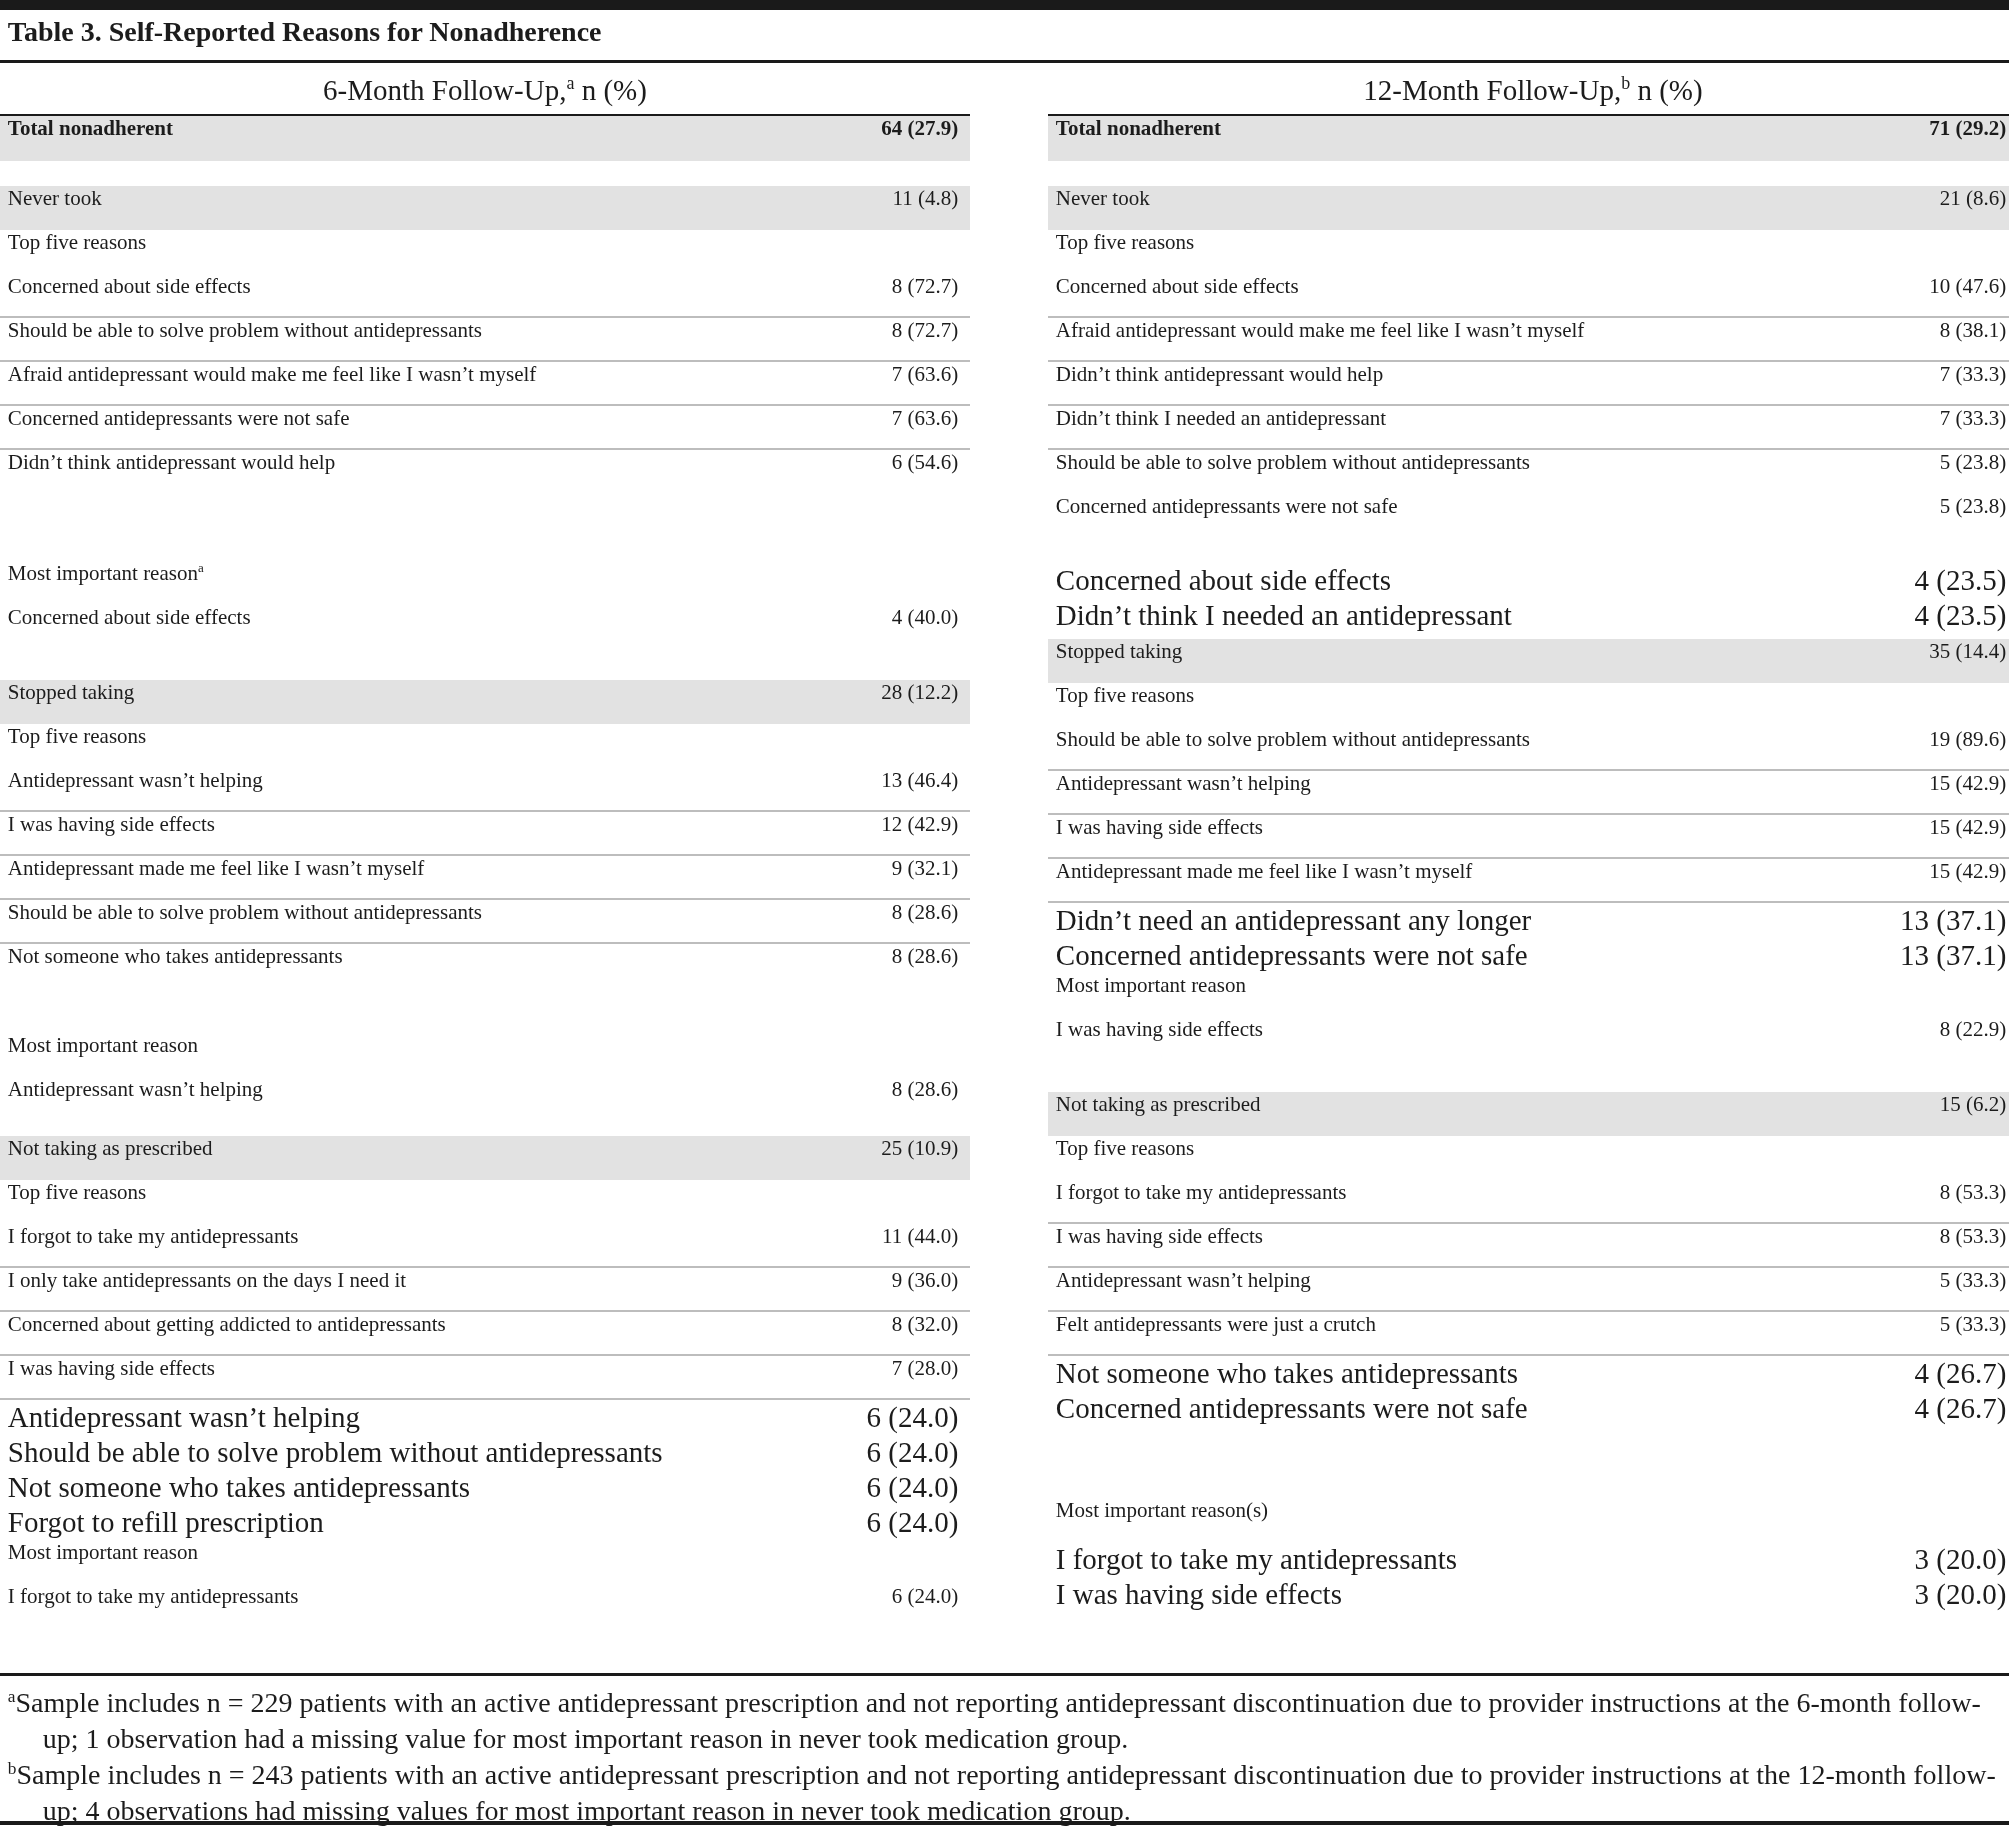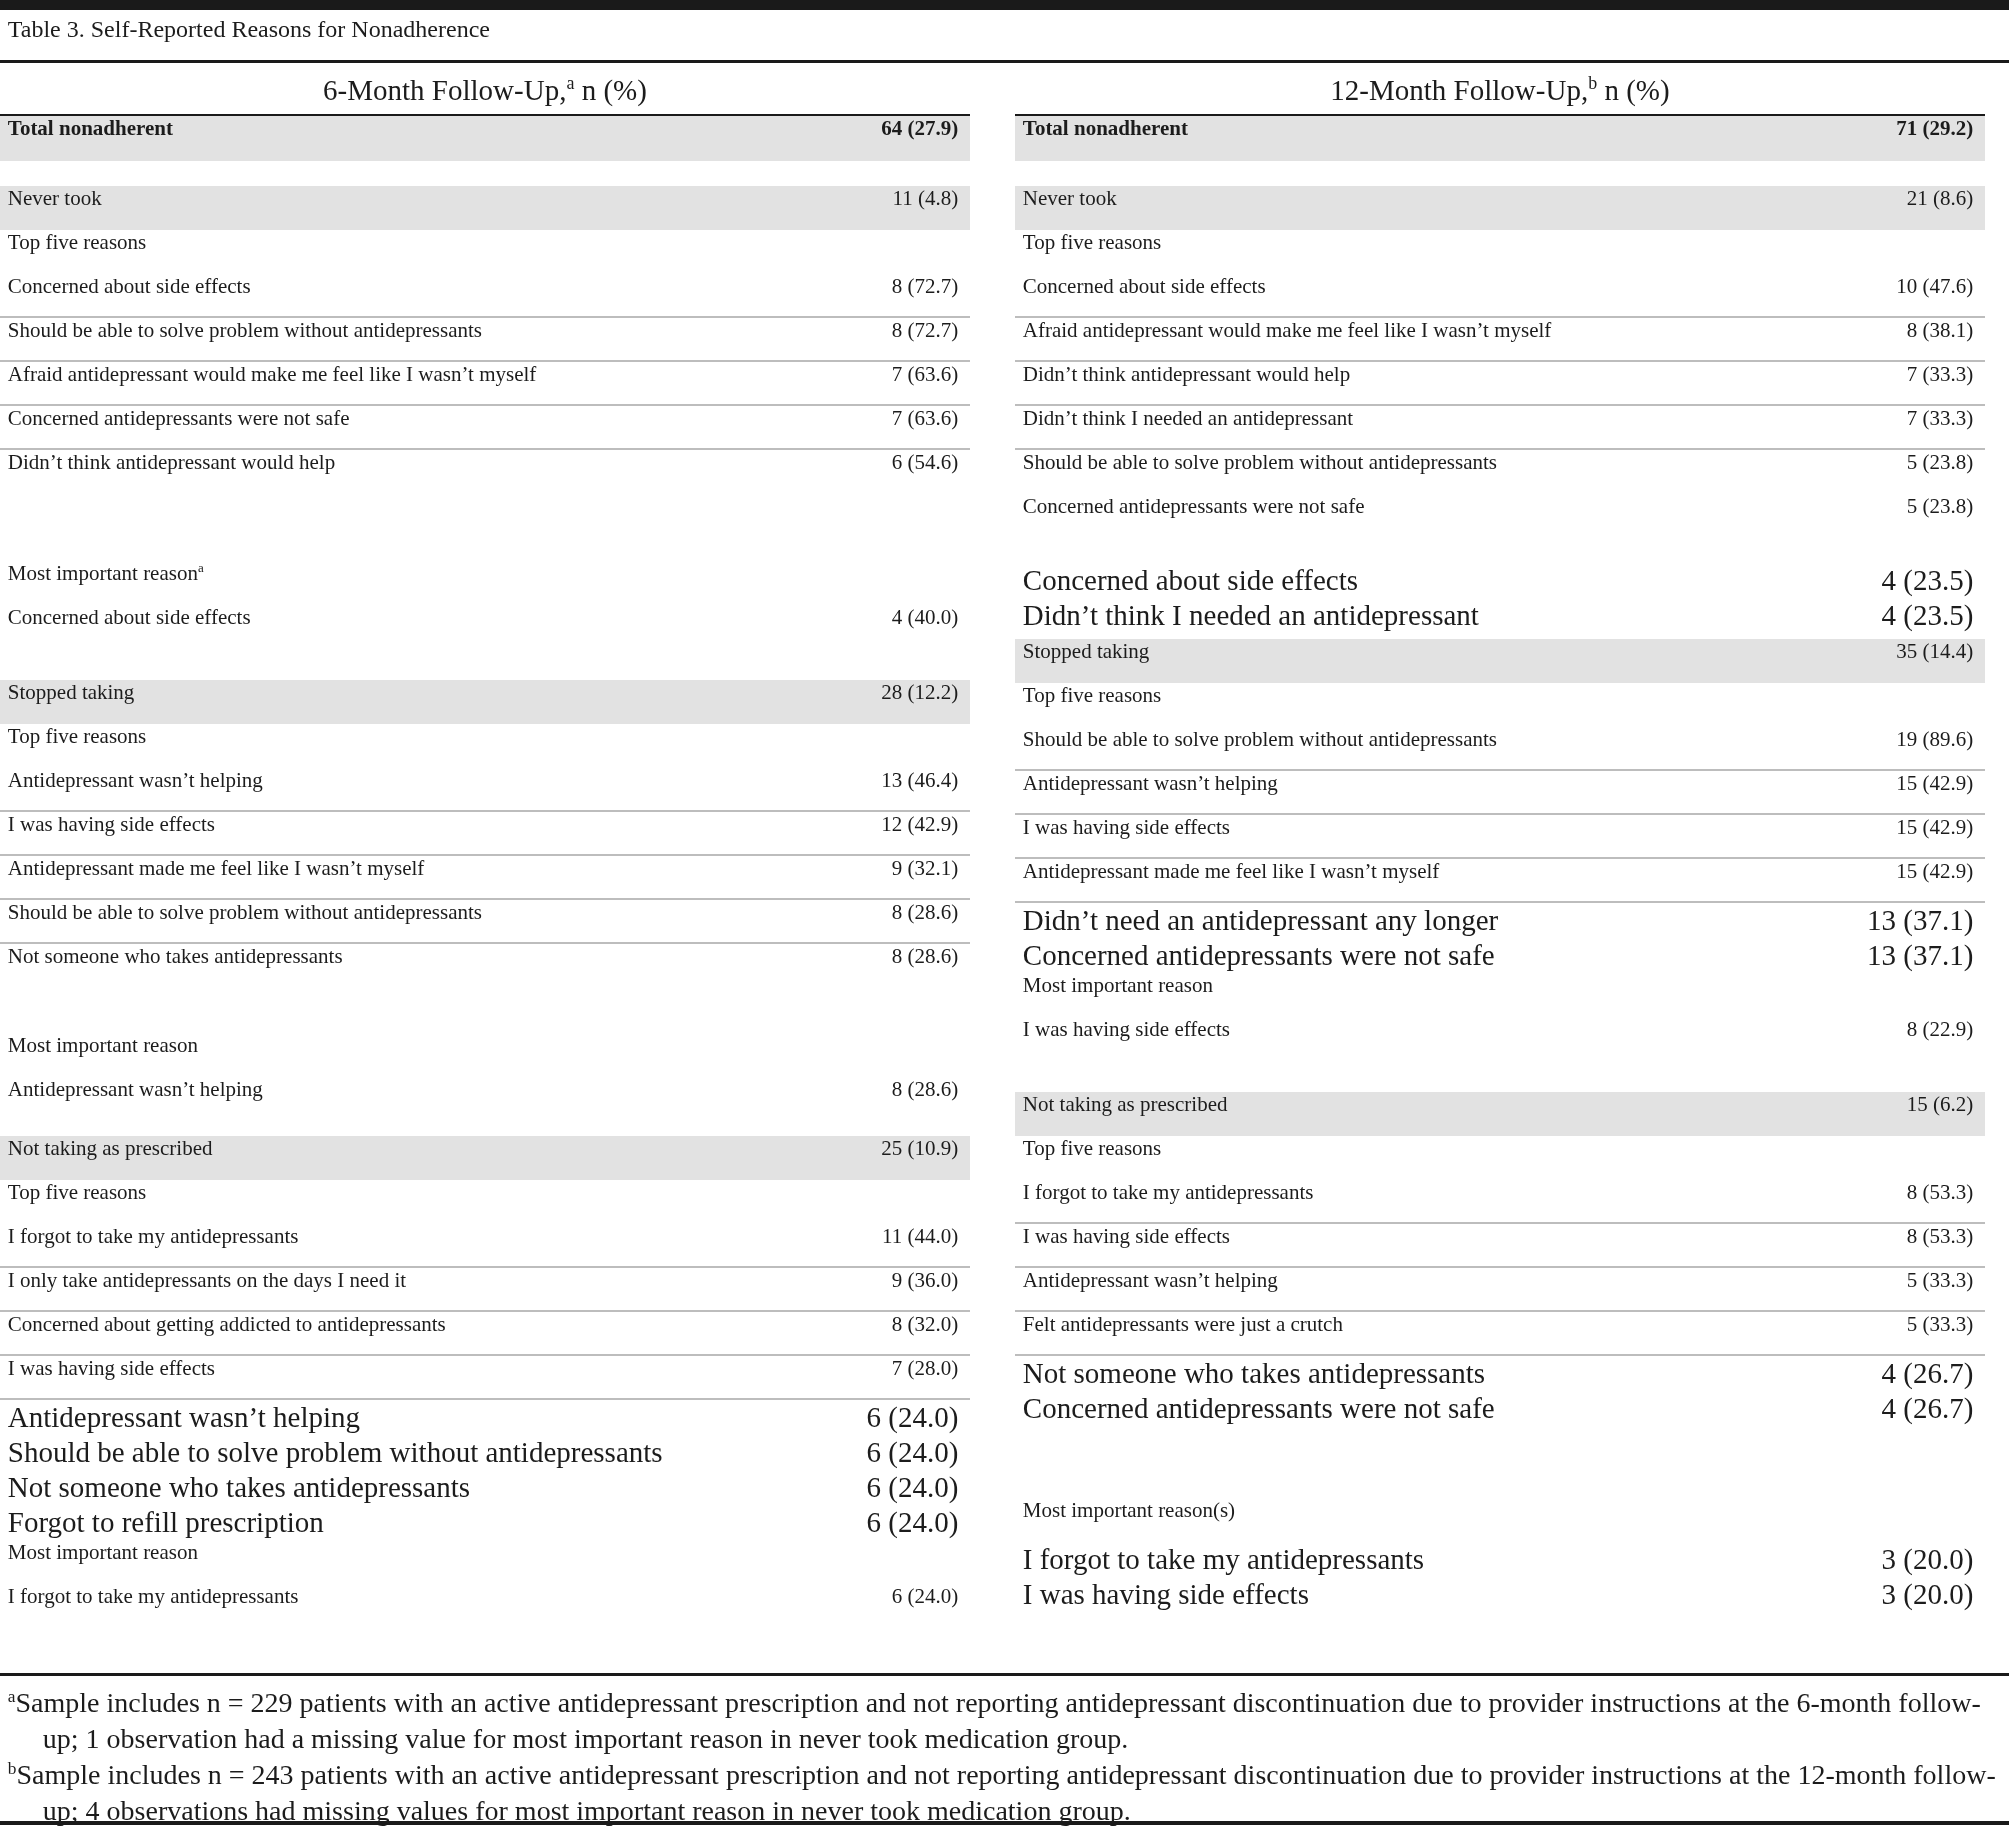--- a/index.html
+++ b/index.html
@@ -6,23 +6,23 @@
   body{
     width:2009px;height:1832px;position:relative;background:#ffffff;
     font-family:"Liberation Serif","DejaVu Serif",serif;color:#1c1c1c;
     overflow:hidden;
   }
   .top-bar{height:9.8px;background:#1a1a1a;}
   .title-block{
     height:53px;box-sizing:border-box;border-bottom:3.9px solid #1a1a1a;
     padding:5.9px 7.8px 0 7.8px;
   }
-  .title{font-size:24px;font-weight:normal;white-space:nowrap;}
+  .title{font-size:28px;font-weight:bold;white-space:nowrap;}
   .columns{
-    display:flex;gap:45px;height:1610px;overflow:hidden;box-sizing:border-box;
+    display:flex;gap:78px;height:1610px;overflow:hidden;box-sizing:border-box;
   }
   .table-col{width:970px;flex:0 0 970px;}
   .col-header{
     height:53px;box-sizing:border-box;border-bottom:2.9px solid #1a1a1a;
     text-align:center;font-size:29px;padding-top:11.7px;
   }
   .col-header sup, .row sup{font-size:62%;vertical-align:super;line-height:0;}
   .row{
     display:flex;justify-content:space-between;align-items:flex-start;
     box-sizing:border-box;padding:0 11.7px 0 7.8px;font-size:21px;white-space:nowrap;

